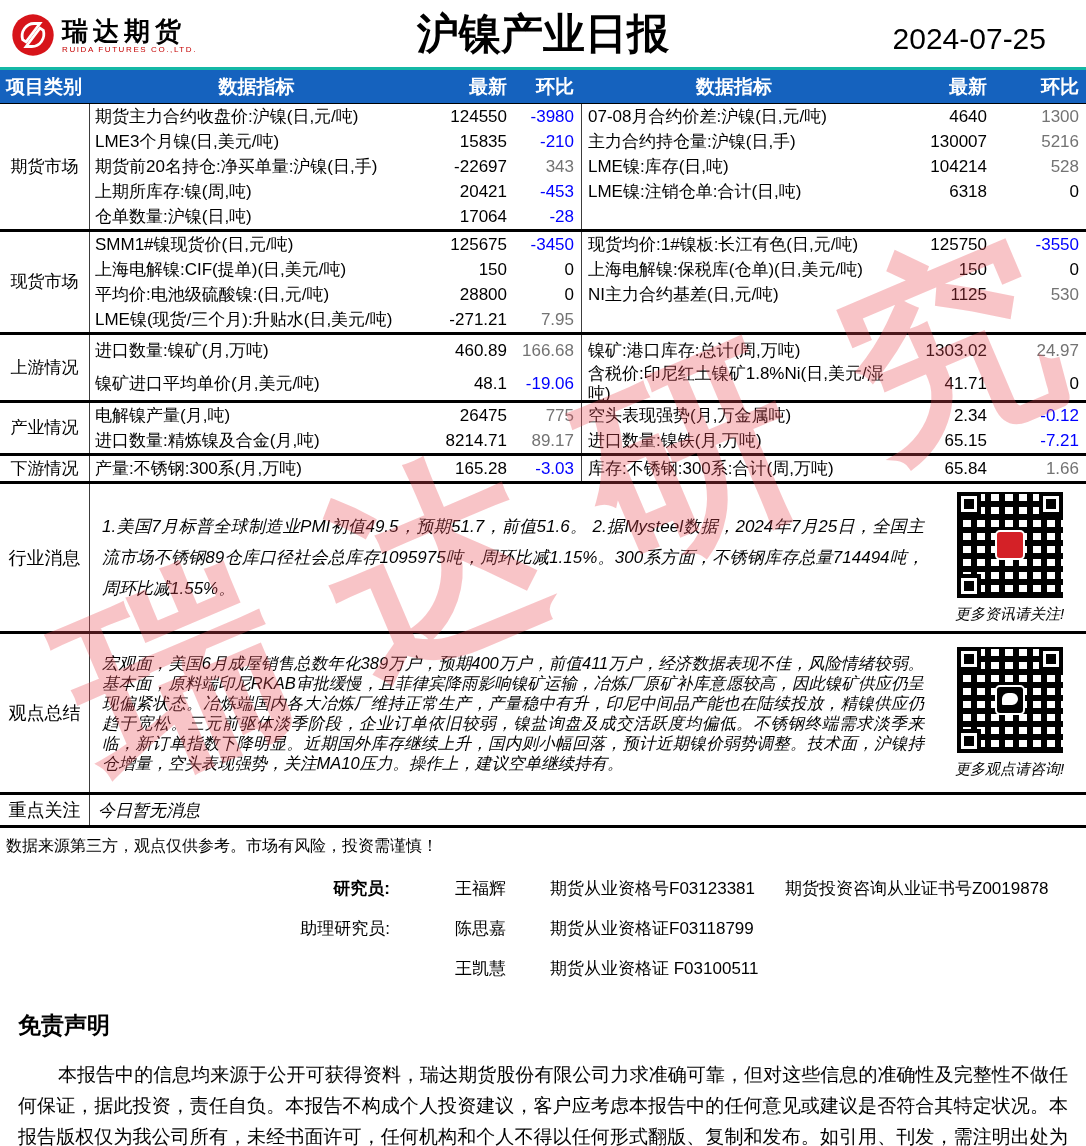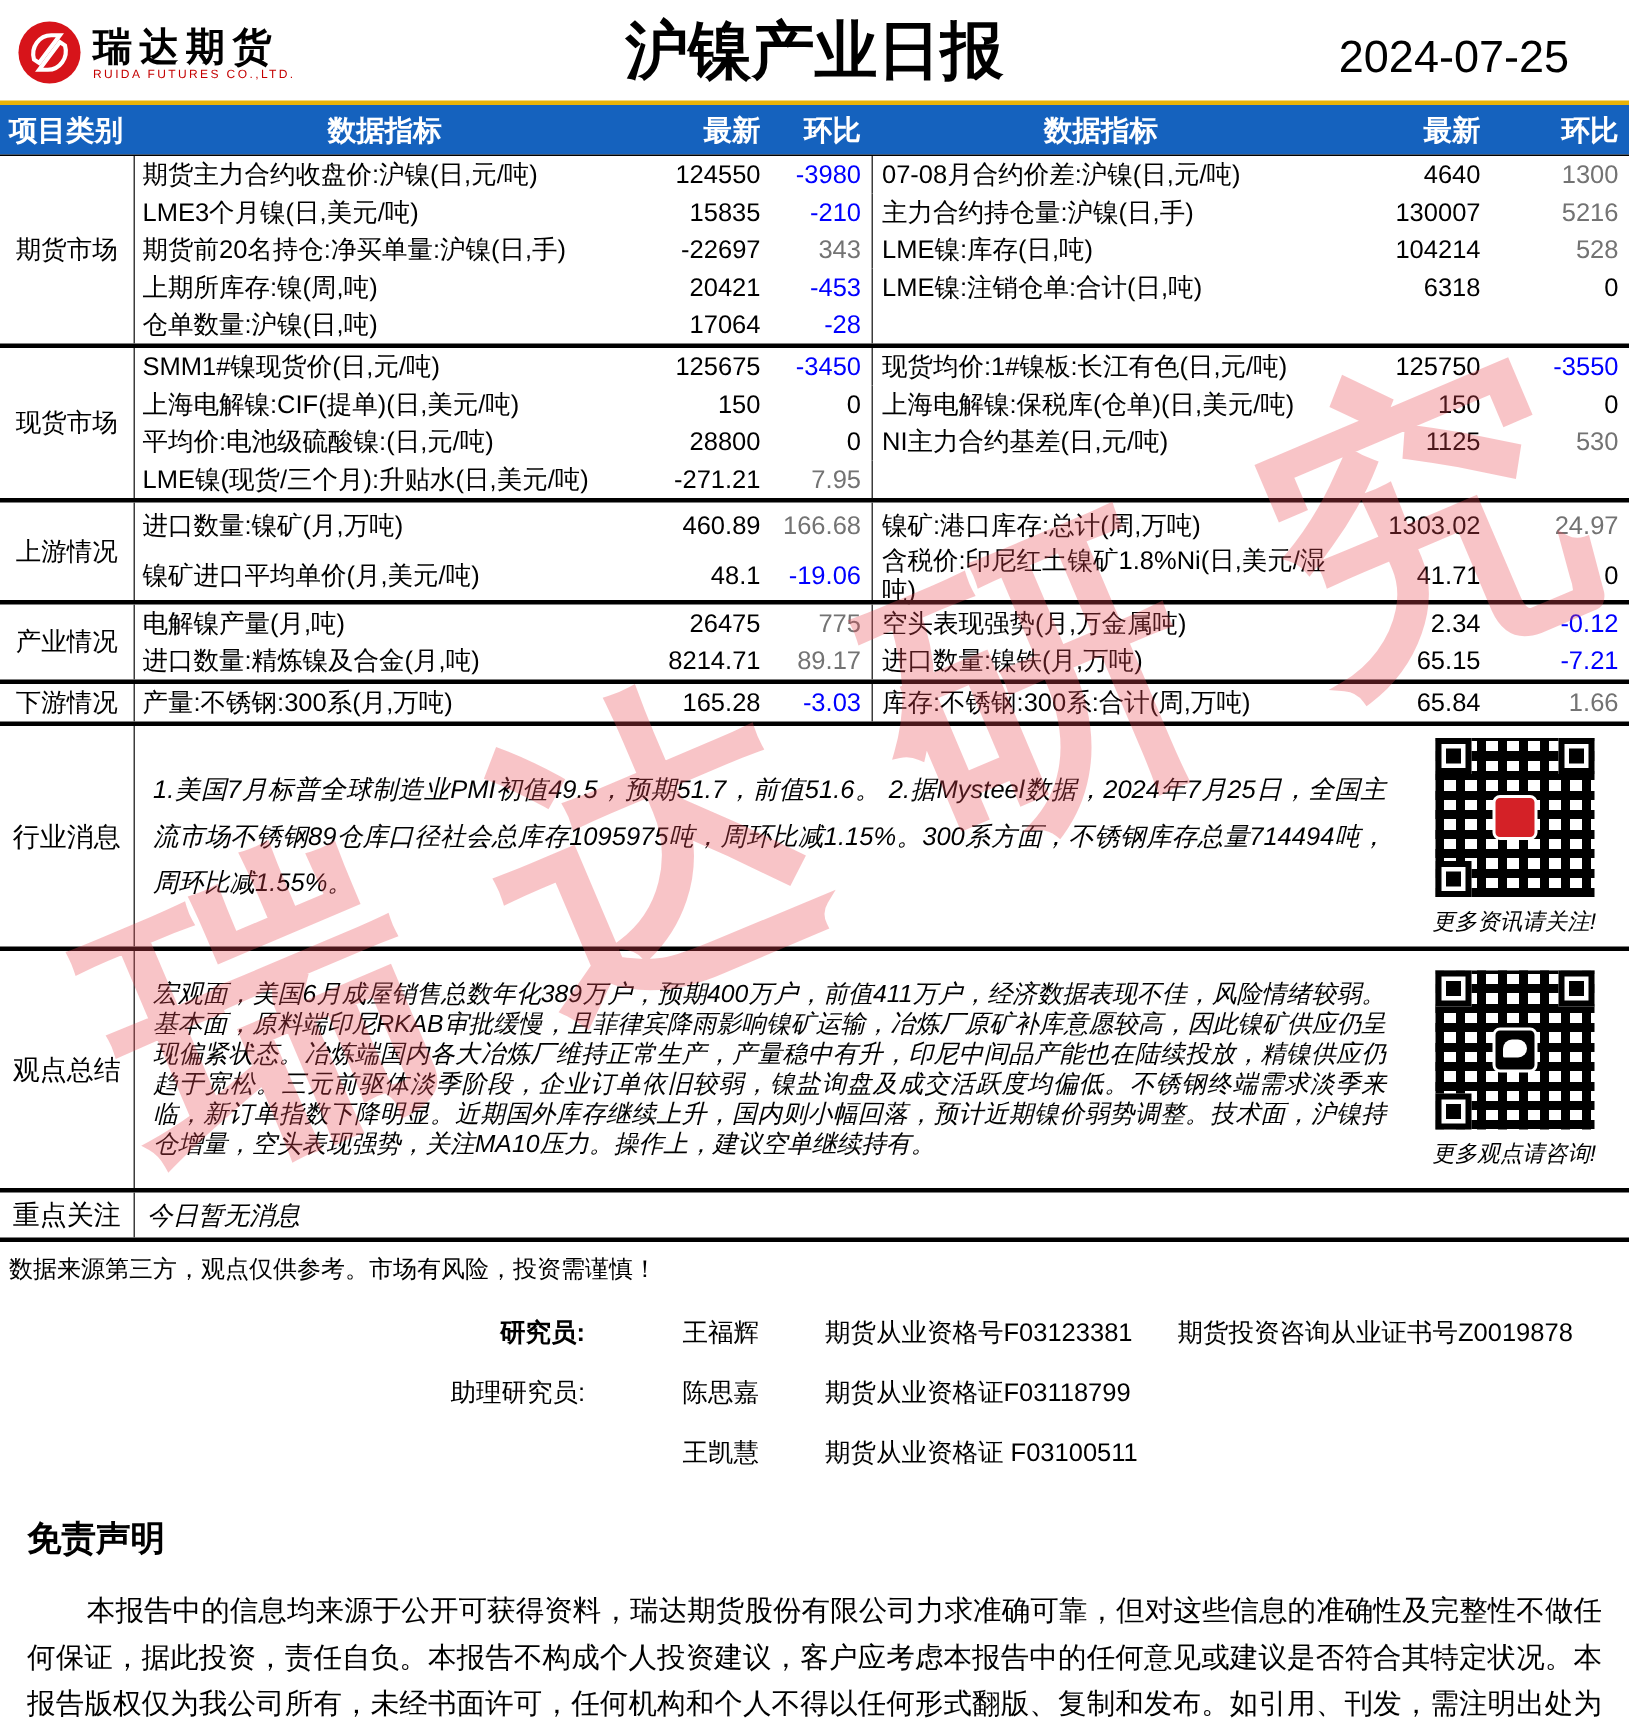--- a/index.html
+++ b/index.html
@@ -13,21 +13,21 @@
   .rpt-header { position: relative; height: 67px; }
   .logo { position: absolute; left: 10px; top: 12px; display: flex; align-items: center; }
   .logo-mark { width: 46px; height: 46px; }
   .logo-txt { margin-left: 6px; }
   .logo-cn { font-size: 26px; font-weight: 900; letter-spacing: 5px; line-height: 28px; }
   .logo-en { font-size: 8px; color: #c40000; letter-spacing: 1.6px; }
   .rpt-title { position: absolute; left: 50%; top: 6px; transform: translateX(-50%);
     font-size: 42px; font-weight: 900; white-space: nowrap; }
   .rpt-date { position: absolute; right: 40px; top: 22px; font-size: 30px; }
   
-  .tbl { border-top: 3px solid #eab308; border-bottom: 3px solid #000; }
+  .tbl { border-top: 3px solid #14b8a6; border-bottom: 3px solid #000; }
   .thead { display: flex; background: #1562BE; color: #fff; font-weight: bold;
     height: 33px; align-items: center; font-size: 19px; }
   .h-cat  { width: 90px;  padding-left: 6px; }
   .h-ind1 { width: 333px; text-align: center; }
   .h-new1 { width: 84px;  text-align: right; }
   .h-chg1 { width: 74px;  text-align: right; padding-right: 7px; }
   .h-ind2 { width: 306px; text-align: center; }
   .h-new2 { width: 100px; text-align: right; }
   .h-chg2 { flex: 1; text-align: right; padding-right: 7px; }
   .section { display: flex; border-top: 3px solid #000; }

